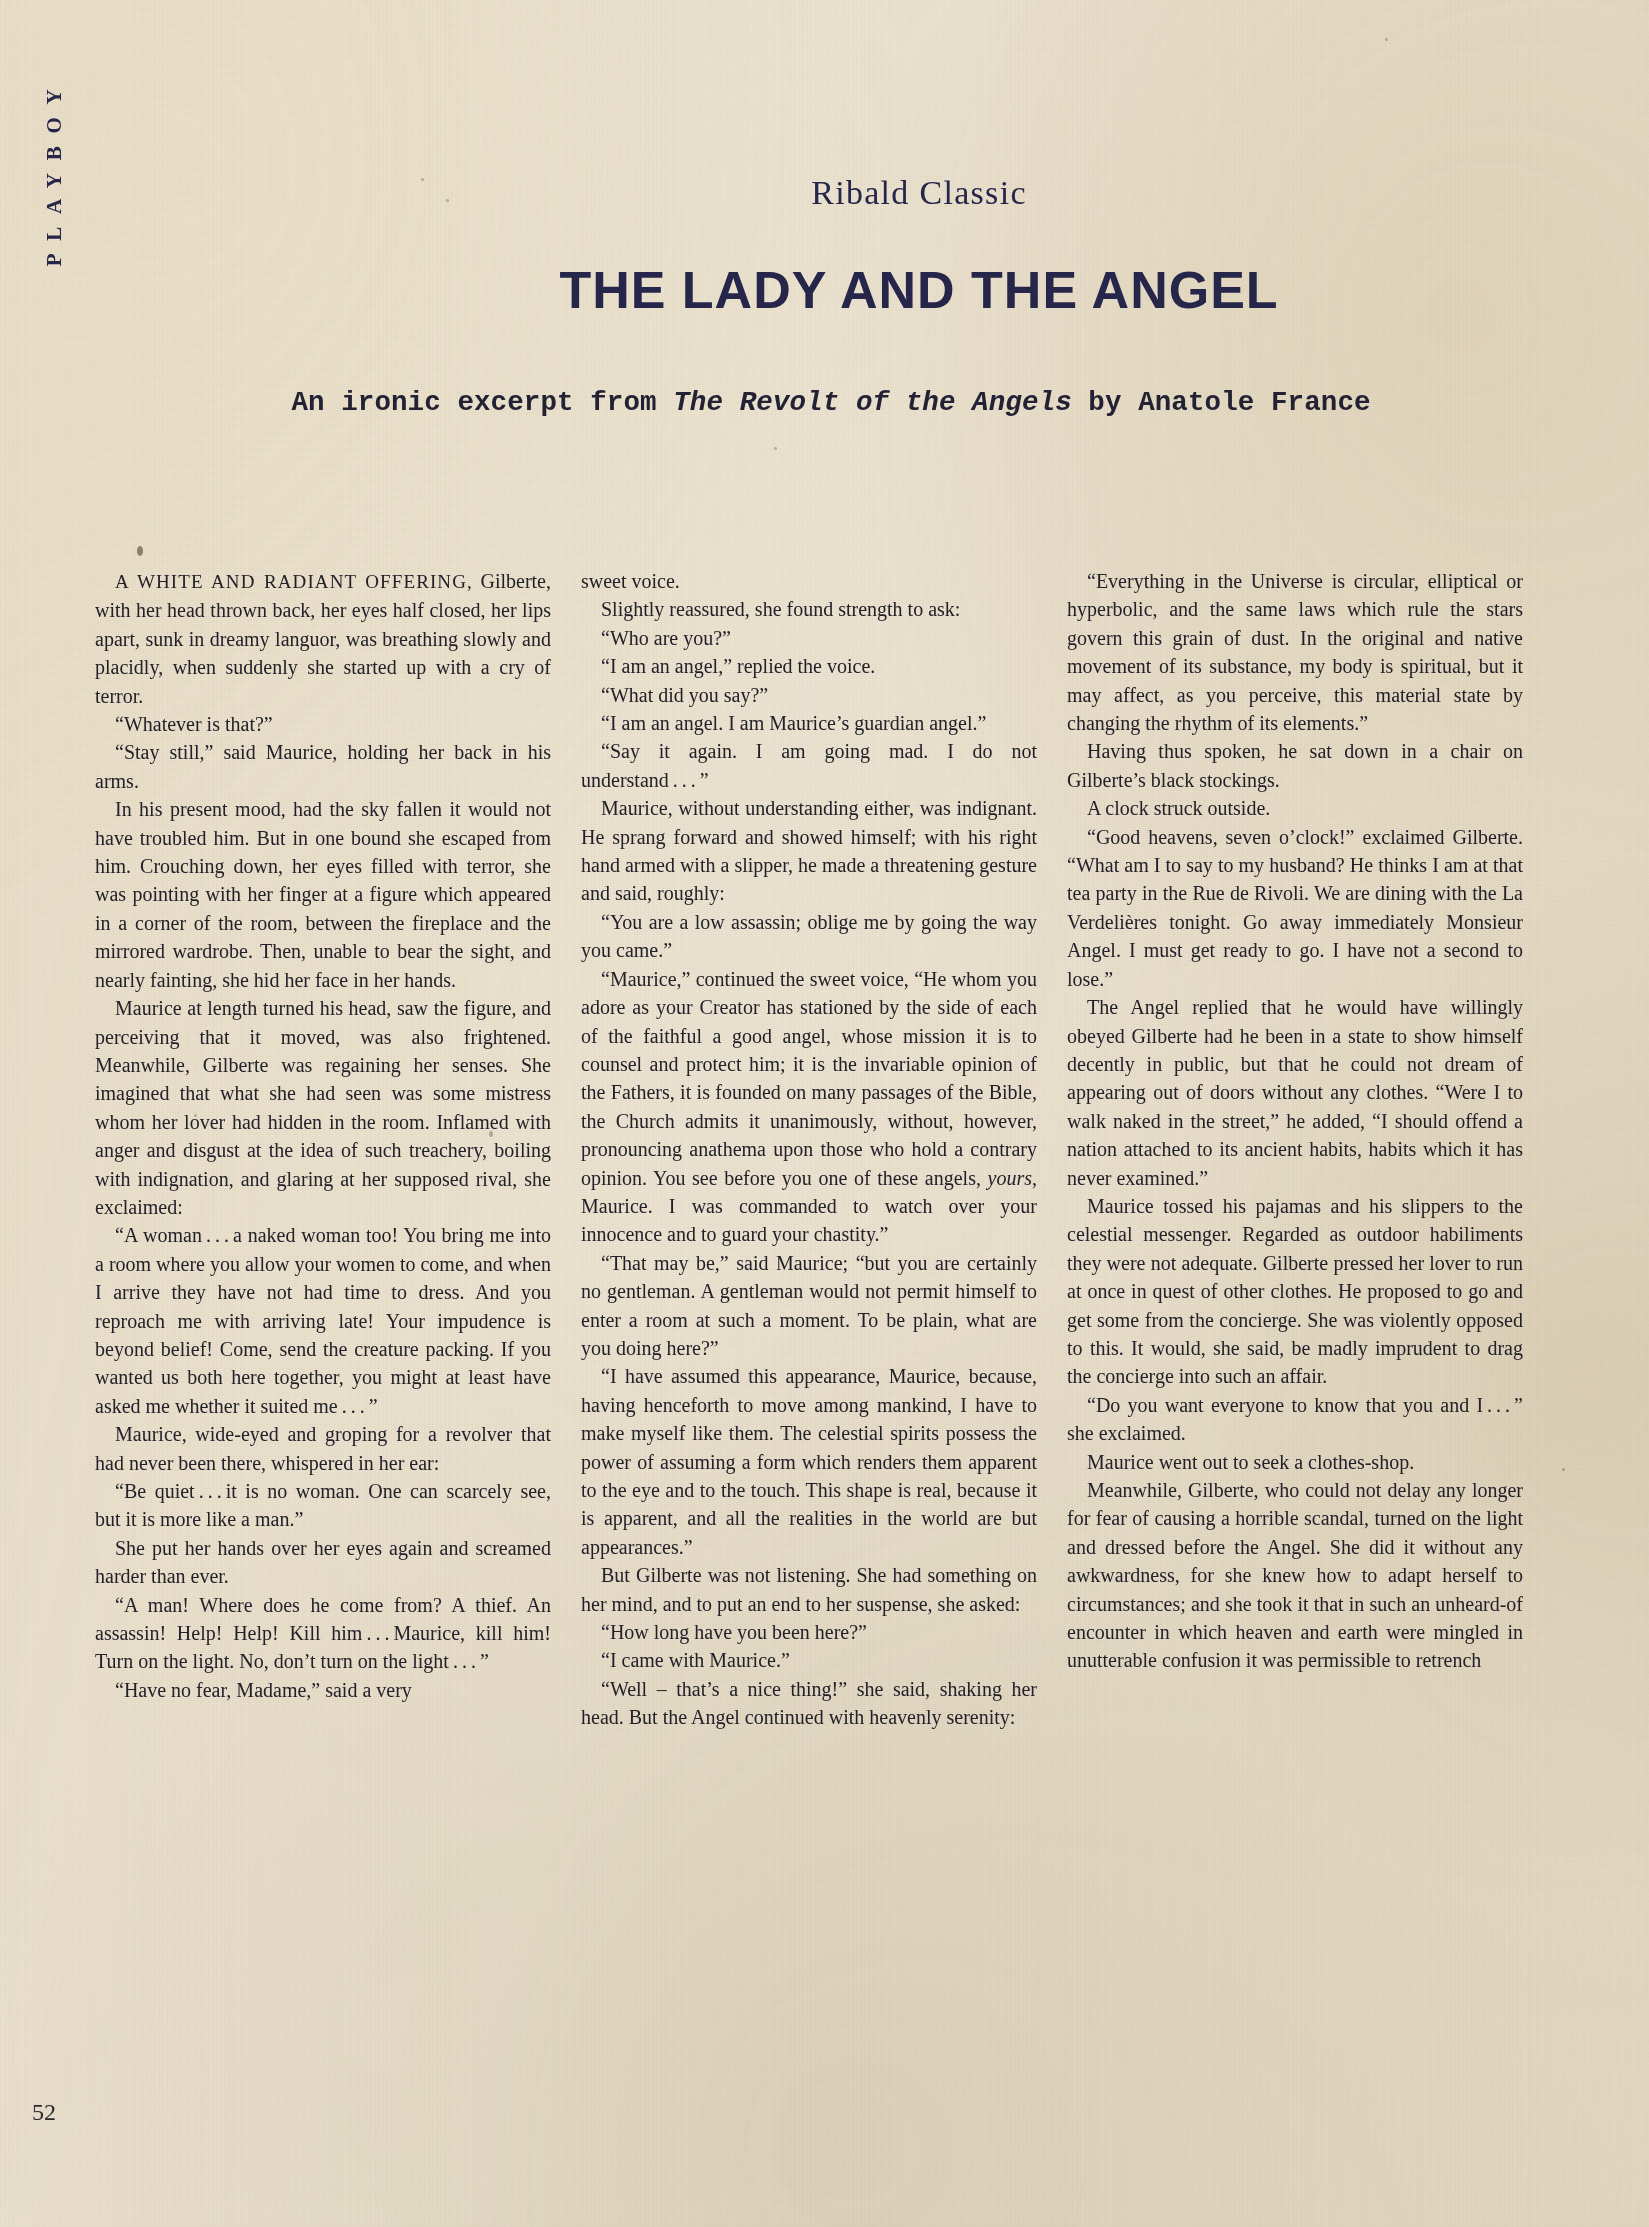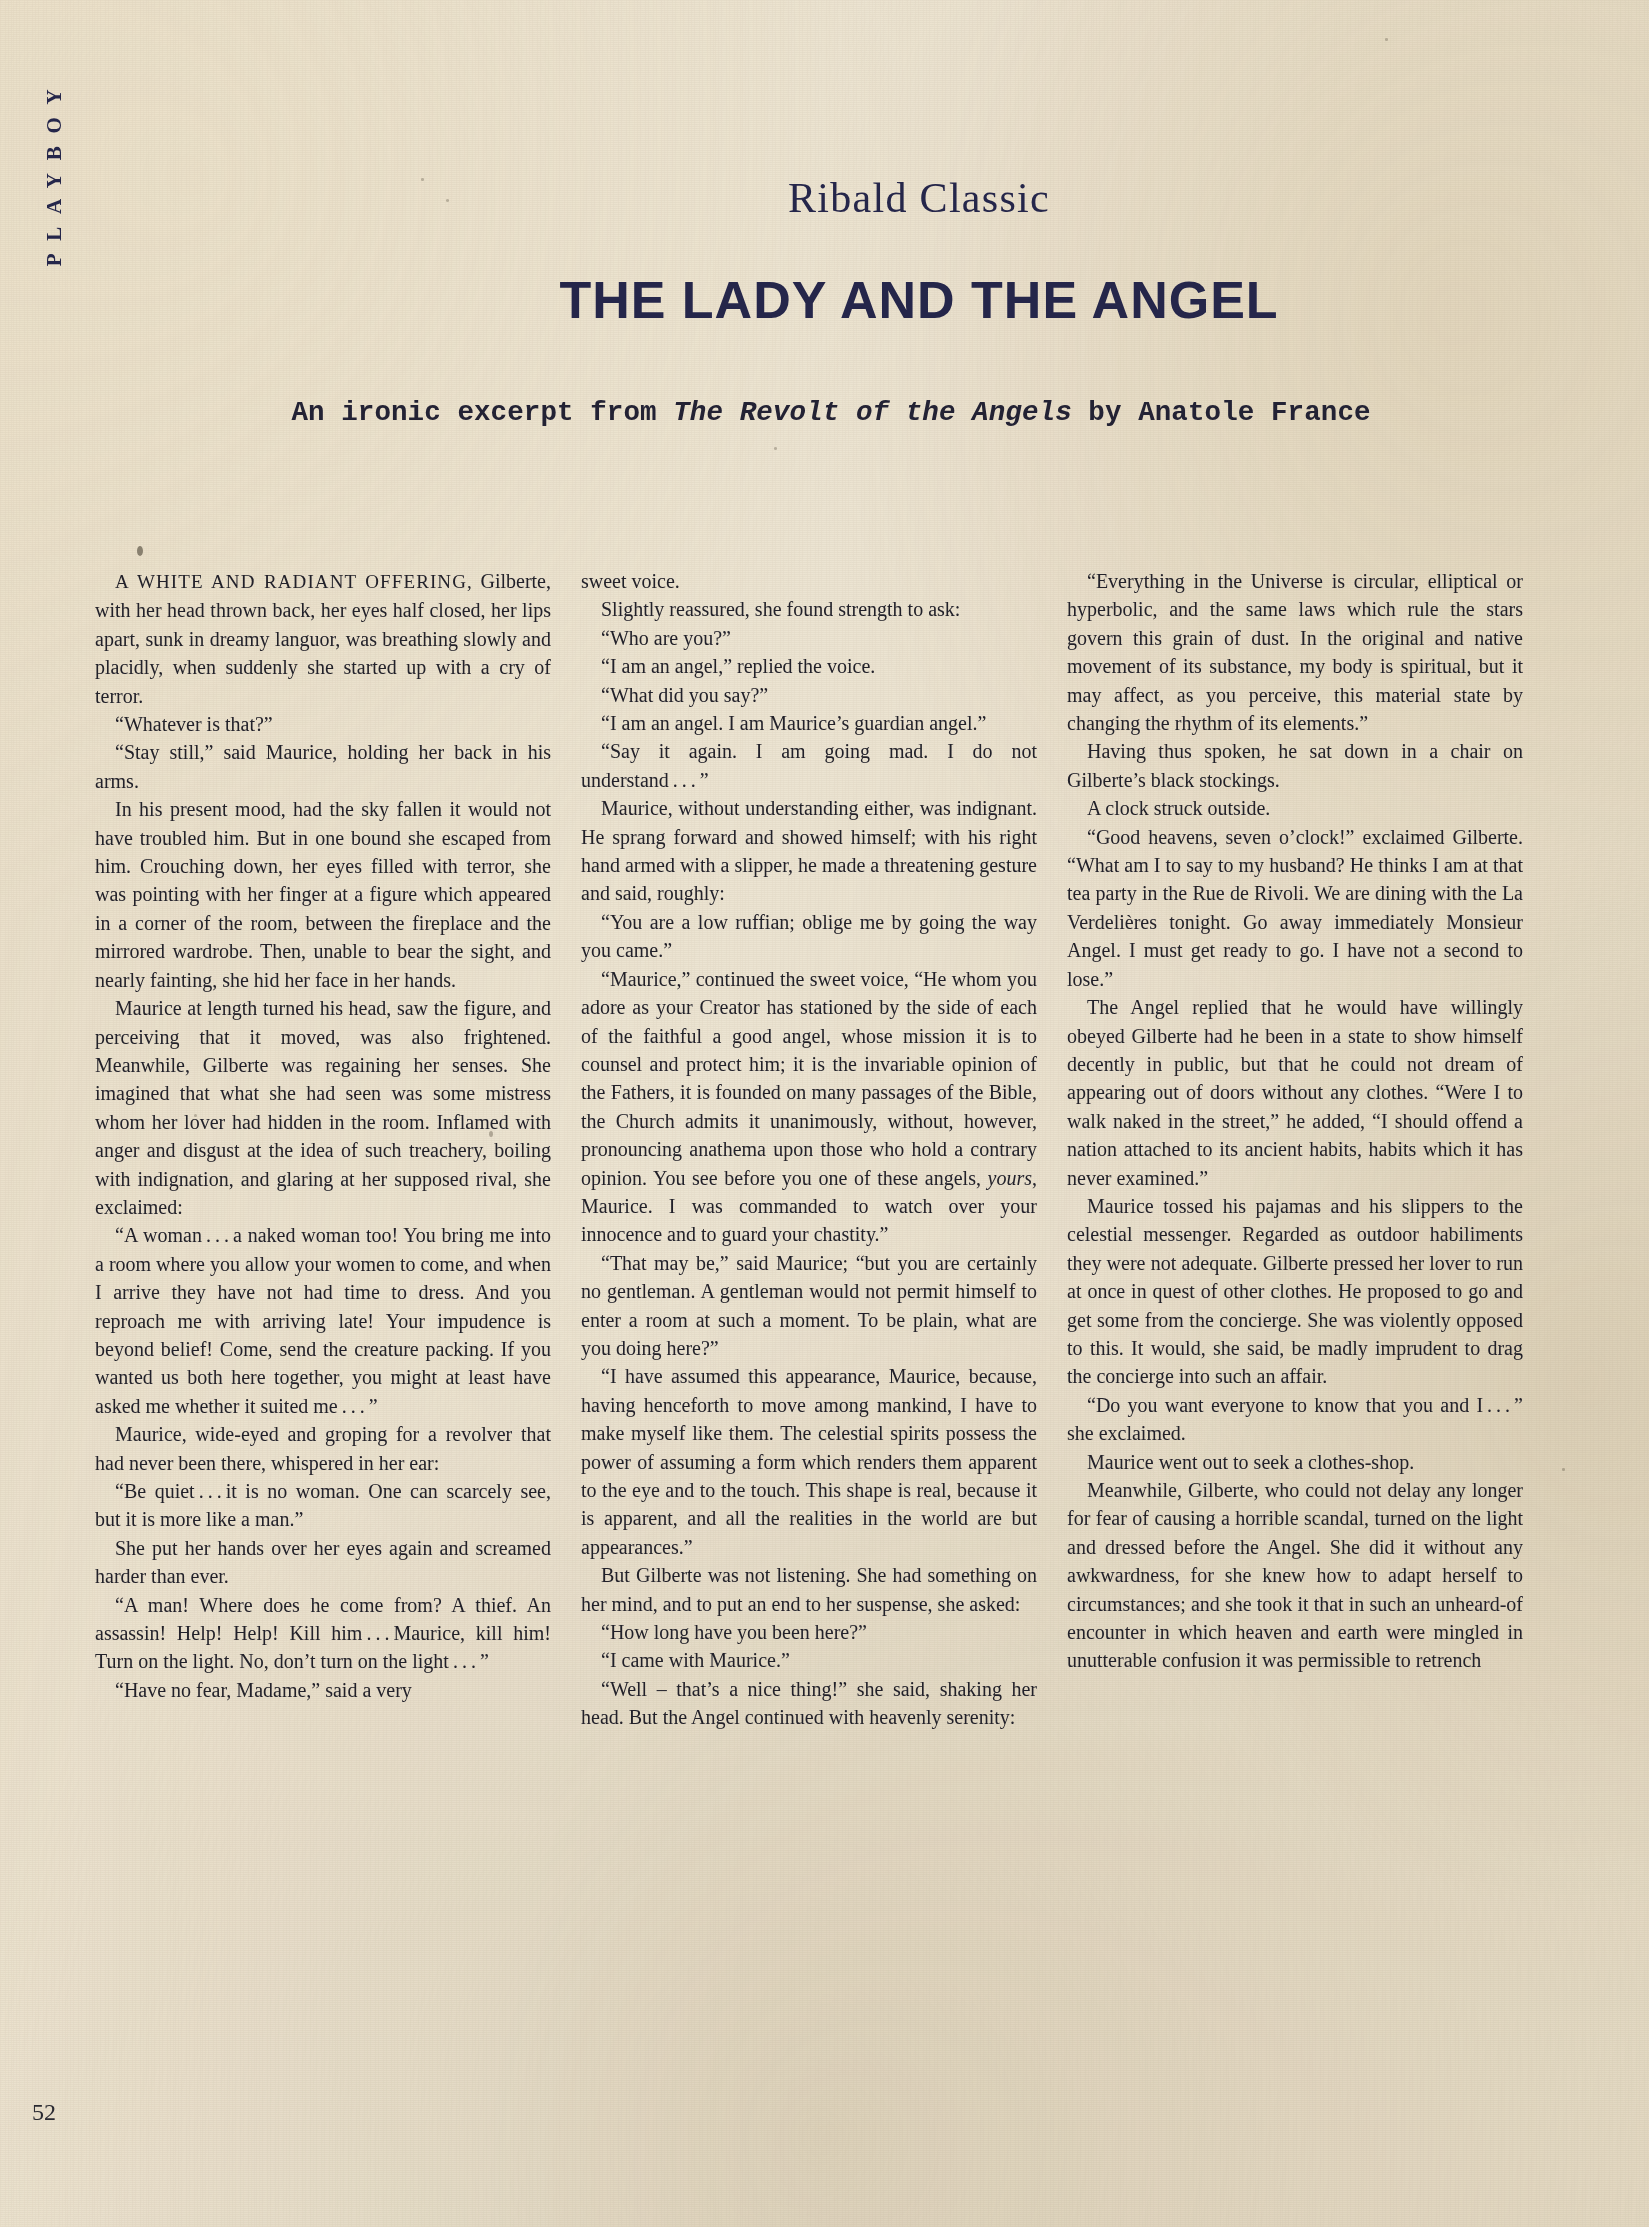--- a/index.html
+++ b/index.html
@@ -80,21 +80,21 @@
   
   #masthead {
     position: absolute;
     left: 107px;
     top: 174px;
     width: 1448px;
   }
   #kicker {
     text-align: center;
     font-family: "Liberation Serif", "DejaVu Serif", serif;
-    font-size: 42px;
+    font-size: 34px;
     font-weight: 400;
     letter-spacing: 1.3px;
     color: #25264a;
     margin-left: 176px;
   }
   #headline {
     margin-top: 48px;
     margin-left: 176px;
     text-align: center;
     font-family: "Liberation Sans", "DejaVu Sans", sans-serif;
@@ -203,21 +203,21 @@
       </div>
     <div class="column">
         <p class="noindent">sweet voice.</p>
         <p>Slightly reassured, she found strength to ask:</p>
         <p>“Who are you?”</p>
         <p>“I am an angel,” replied the voice.</p>
         <p>“What did you say?”</p>
         <p>“I am an angel. I am Maurice’s guardian angel.”</p>
         <p>“Say it again. I am going mad. I do not understand . . . ”</p>
         <p>Maurice, without understanding either, was indignant. He sprang forward and showed himself; with his right hand armed with a slipper, he made a threatening gesture and said, roughly:</p>
-        <p>“You are a low ruffian; oblige me by going the way you came.”</p>
+        <p>“You are a low assassin; oblige me by going the way you came.”</p>
         <p>“Maurice,” continued the sweet voice, “He whom you adore as your Creator has stationed by the side of each of the faithful a good angel, whose mission it is to counsel and protect him; it is the invariable opinion of the Fathers, it is founded on many passages of the Bible, the Church admits it unanimously, without, however, pronouncing anathema upon those who hold a contrary opinion. You see before you one of these angels, <span class="ital">yours</span>, Maurice. I was commanded to watch over your innocence and to guard your chastity.”</p>
         <p>“That may be,” said Maurice; “but you are certainly no gentleman. A gentleman would not permit himself to enter a room at such a moment. To be plain, what are you doing here?”</p>
         <p>“I have assumed this appearance, Maurice, because, having henceforth to move among mankind, I have to make myself like them. The celestial spirits possess the power of assuming a form which renders them apparent to the eye and to the touch. This shape is real, because it is apparent, and all the realities in the world are but appearances.”</p>
         <p>But Gilberte was not listening. She had something on her mind, and to put an end to her suspense, she asked:</p>
         <p>“How long have you been here?”</p>
         <p>“I came with Maurice.”</p>
         <p>“Well – that’s a nice thing!” she said, shaking her head. But the Angel continued with heavenly serenity:</p>
       </div>
     <div class="column">
         <p>“Everything in the Universe is circular, elliptical or hyperbolic, and the same laws which rule the stars govern this grain of dust. In the original and native movement of its substance, my body is spiritual, but it may affect, as you perceive, this material state by changing the rhythm of its elements.”</p>

